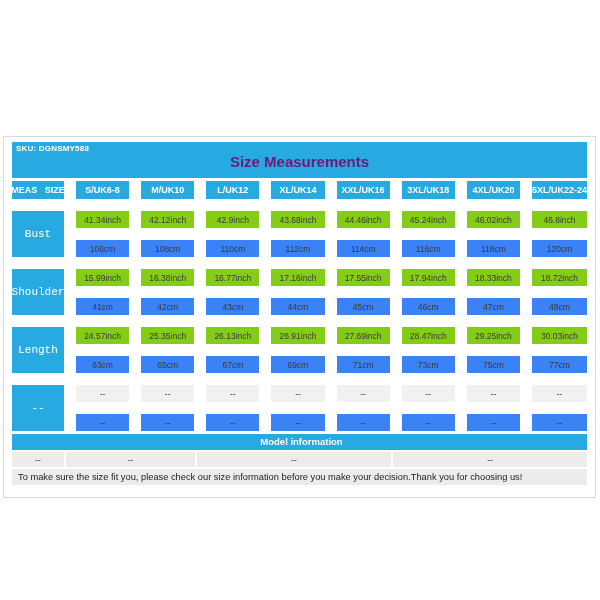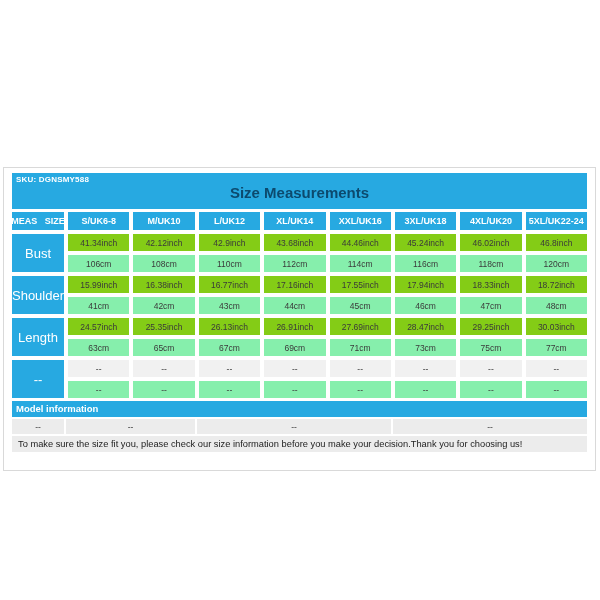--- a/index.html
+++ b/index.html
@@ -2,47 +2,47 @@
 <html style="--blue: #27a9e1;"><head>
 <meta charset="utf-8">
 <style>
   html,body{margin:0;padding:0;}
   body{
     width:600px;height:600px;background:#ffffff;position:relative;
     font-family:"Liberation Sans","DejaVu Sans",sans-serif;
     -webkit-font-smoothing:antialiased;
   }
   .frame{
-    position:absolute;left:3px;top:167px;width:593px;height:304px;
+    position:absolute;left:3px;top:136px;width:593px;height:362px;
     box-sizing:border-box;border:1px solid #d9d9d9;background:#ffffff;
     padding:5px 8px 0 8px;
   }
   .band{background:var(--blue,#27a9e1);height:36px;position:relative;}
   .sku{position:absolute;top:2px;left:4px;font-size:8px;font-weight:bold;color:#fff;letter-spacing:.2px;}
-  .title{text-align:center;padding-top:11px;font-size:15px;font-weight:bold;color:#0c4a6e;}
-  .grid{margin-top:3px;display:grid;grid-template-columns:52px repeat(8,1fr);gap:4px;}
+  .title{text-align:center;padding-top:11px;font-size:15px;font-weight:bold;color:#701a75;}
+  .grid{margin-top:3px;display:grid;grid-template-columns:52px repeat(8,1fr);gap:12px;}
   .hcell{
     background:var(--blue,#27a9e1);color:#fff;font-weight:bold;font-size:9px;
     height:18px;display:flex;align-items:center;justify-content:center;white-space:nowrap;
   }
   .corner{word-spacing:5px;}
   .label{
-    background:var(--blue,#27a9e1);color:#fff;font-size:13px;grid-row:span 2;
-    display:flex;align-items:center;justify-content:center;
+    background:var(--blue,#27a9e1);color:#fff;font-size:11px;grid-row:span 2;
+    display:flex;align-items:center;justify-content:center;font-family:Liberation Mono, monospace;
   }
   .dcell{
     height:17px;display:flex;align-items:center;justify-content:center;
     font-size:8.5px;color:#3a3a3a;white-space:nowrap;
   }
   .inch{background:#84cc16;}
-  .cm{background:#86efac;}
+  .cm{background:#3b82f6;}
   .mutedrow{background:#f1f1f1;}
   .bar{
     margin-top:2px;background:var(--blue,#27a9e1);color:#fff;font-weight:bold;
-    font-size:9.5px;height:16px;line-height:16px;padding-left:4px;
+    font-size:9.5px;height:16px;line-height:16px;padding-left:4px;text-align:center;
   }
   .bar.first{margin-top:3px;}
   .model-grid{margin-top:2px;display:grid;grid-template-columns:52px 129px 194px 1fr;gap:2px;}
   .mcell{
     background:#ececec;height:15px;display:flex;align-items:center;justify-content:center;
     font-size:8.5px;color:#3a3a3a;
   }
   .tips{
     margin-top:2px;background:#ececec;height:16px;line-height:16px;
     font-size:9.3px;color:#222222;padding-left:6px;white-space:nowrap;overflow:hidden;

